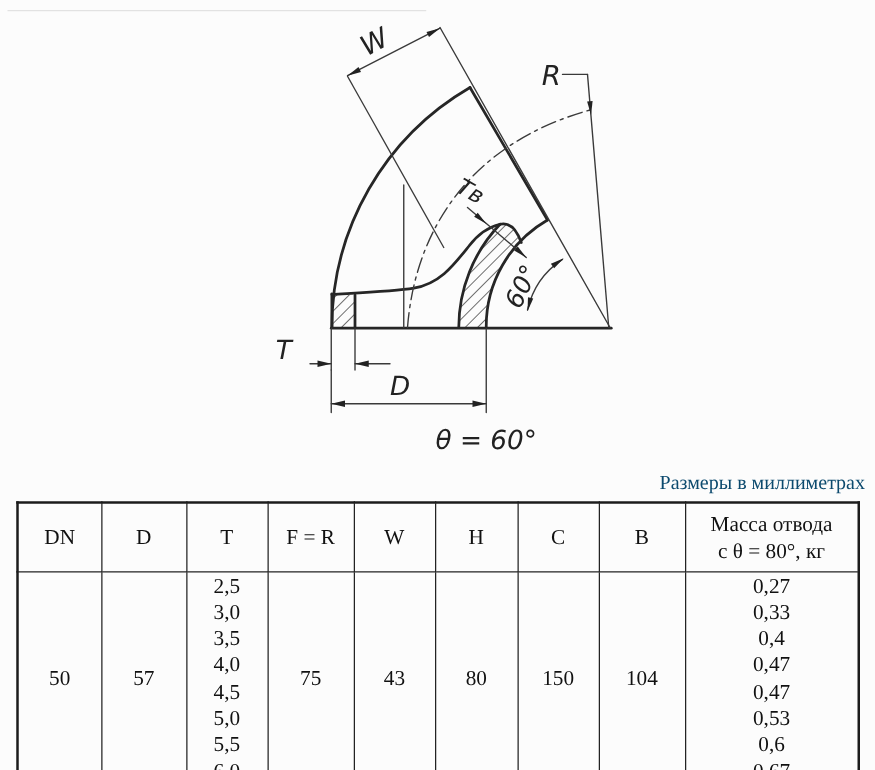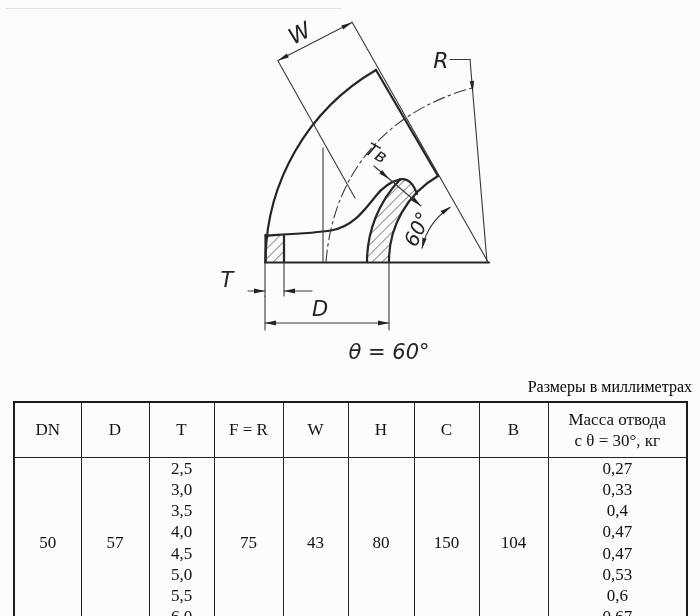--- a/index.html
+++ b/index.html
@@ -10,21 +10,21 @@
   }
   .scan-line{position:absolute;top:8px;left:6px;width:335px;height:1px;background:#e2e2e2;}
   svg.drawing{position:absolute;top:0;left:0;}
   .thick{fill:none;stroke:#262626;stroke-width:2.2;stroke-linecap:round;}
   .thin{fill:none;stroke:#3a3a3a;stroke-width:1.1;stroke-linecap:round;}
   .dashdot{stroke-dasharray:12 4 2.5 4;}
   .arrow{fill:#222;stroke:none;}
   .lbl{font-family:"DejaVu Sans",sans-serif;font-style:italic;fill:#222;}
   .units-note{
     position:absolute;top:378px;right:8px;
-    font:16px "Liberation Serif",serif;color:#000000;
+    font:16px "Liberation Serif",serif;color:#0c4a6e;
   }
   table.dims{
     position:absolute;left:13px;top:401px;
     border-collapse:collapse;table-layout:fixed;
     border:2.5px solid #1c1c1c;
   }
   table.dims th,table.dims td{
     border:1.6px solid #222;
     text-align:center;vertical-align:middle;
     padding:0;white-space:pre-line;
@@ -142,21 +142,21 @@
       <tr>
         <th>DN</th>
         <th>D</th>
         <th>T</th>
         <th>F = R</th>
         <th>W</th>
         <th>H</th>
         <th>C</th>
         <th>B</th>
         <th>Масса отвода
-с θ = 30°, кг</th>
+с θ = 80°, кг</th>
       </tr>
     </thead>
     <tbody>
       <tr>
         <td>50</td>
         <td>57</td>
         <td class="stack-serif">2,5
 3,0
 3,5
 4,0

